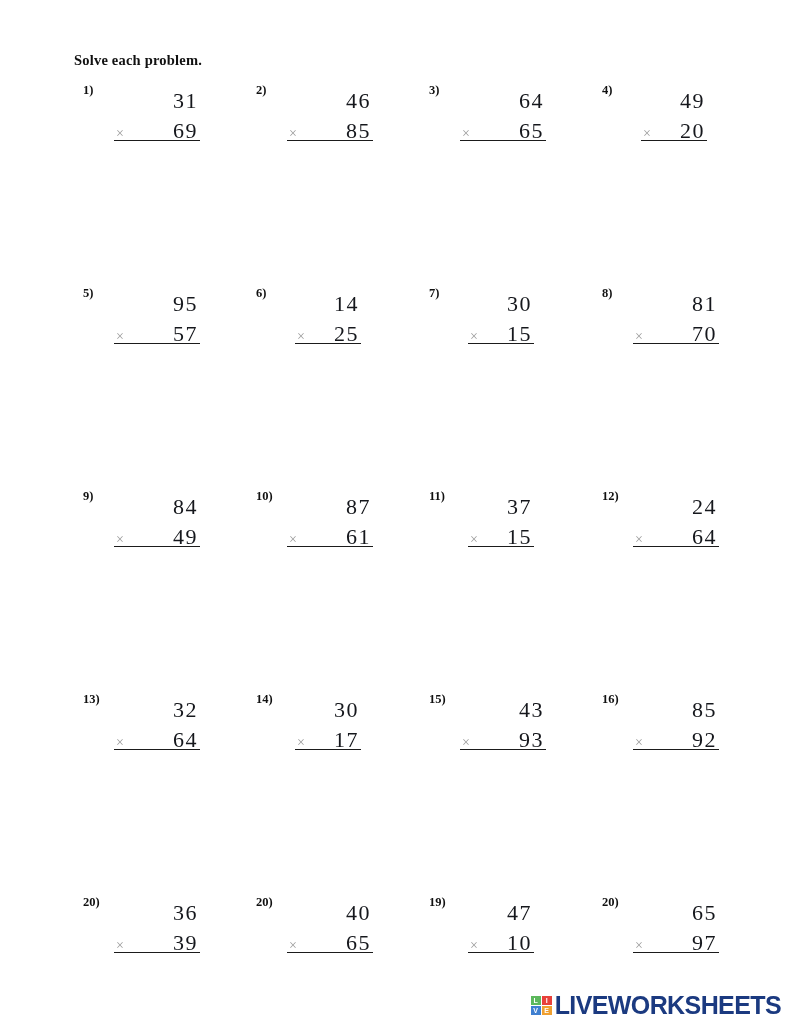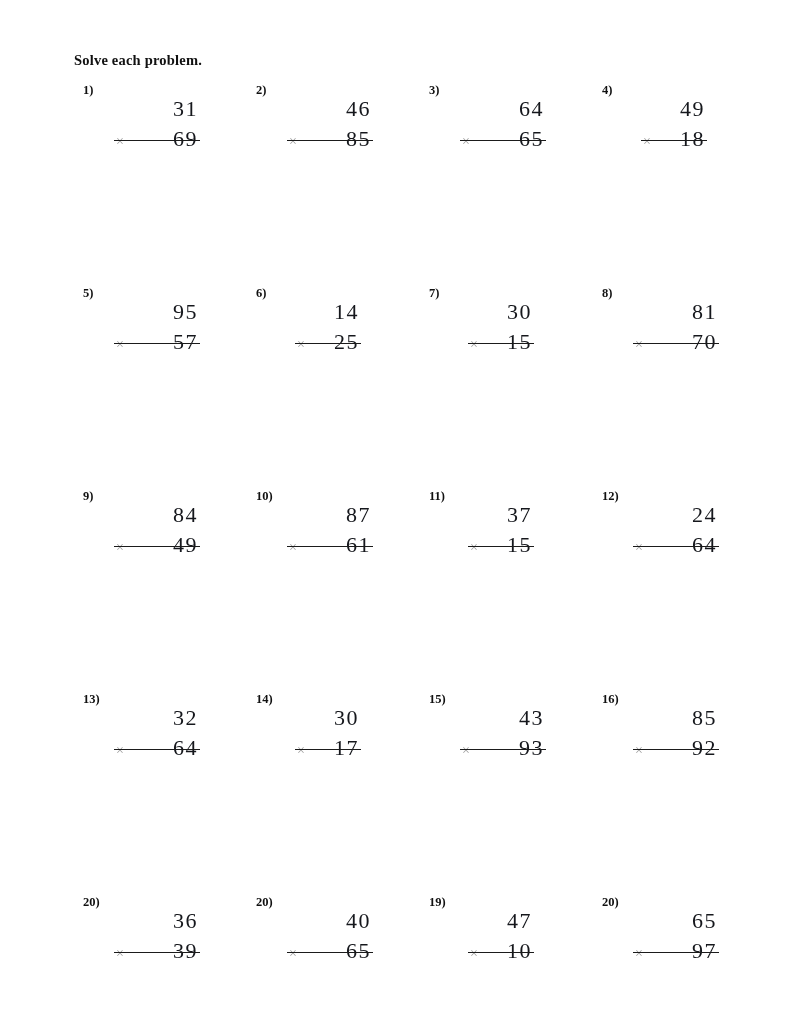--- a/index.html
+++ b/index.html
@@ -52,21 +52,21 @@
     font-weight: bold;
     font-size: 12.5px;
     color: #111111;
     line-height: 1;
     white-space: nowrap;
   }
 
   .sum {
     position: absolute;
     left: 40px;
-    top: 20px;
+    top: 12px;
     width: 86px;
   }
 
   .sum-row {
     display: flex;
     align-items: baseline;
     justify-content: flex-end;
     height: 30px;
   }
 
@@ -191,21 +191,21 @@
         <div class="rule"></div>
       </div>
       <div class="problem tight">
         <div class="problem-number">4)</div>
         <div class="sum">
           <div class="sum-row">
             <span class="operand">49</span>
           </div>
           <div class="sum-row">
             <span class="operator">×</span>
-            <span class="operand">18</span>
+            <span class="operand">20</span>
           </div>
         </div>
         <div class="rule"></div>
       </div>
       <div class="problem">
         <div class="problem-number">5)</div>
         <div class="sum">
           <div class="sum-row">
             <span class="operand">95</span>
           </div>
@@ -406,14 +406,23 @@
           </div>
           <div class="sum-row">
             <span class="operator">×</span>
             <span class="operand">97</span>
           </div>
         </div>
         <div class="rule"></div>
       </div>
     </div>
 
+  <div class="logo">
+    <div class="logo-badge">
+        <span class="tile tile-l" style="background: rgb(92, 184, 92);">L</span>
+        <span class="tile tile-i" style="background: rgb(232, 65, 58);">I</span>
+        <span class="tile tile-v" style="background: rgb(63, 127, 208);">V</span>
+        <span class="tile tile-e" style="background: rgb(240, 160, 48);">E</span>
+      </div>
+    <div class="logo-wordmark">LIVEWORKSHEETS</div>
+  </div>
 
 </div>
 
 </body></html>

